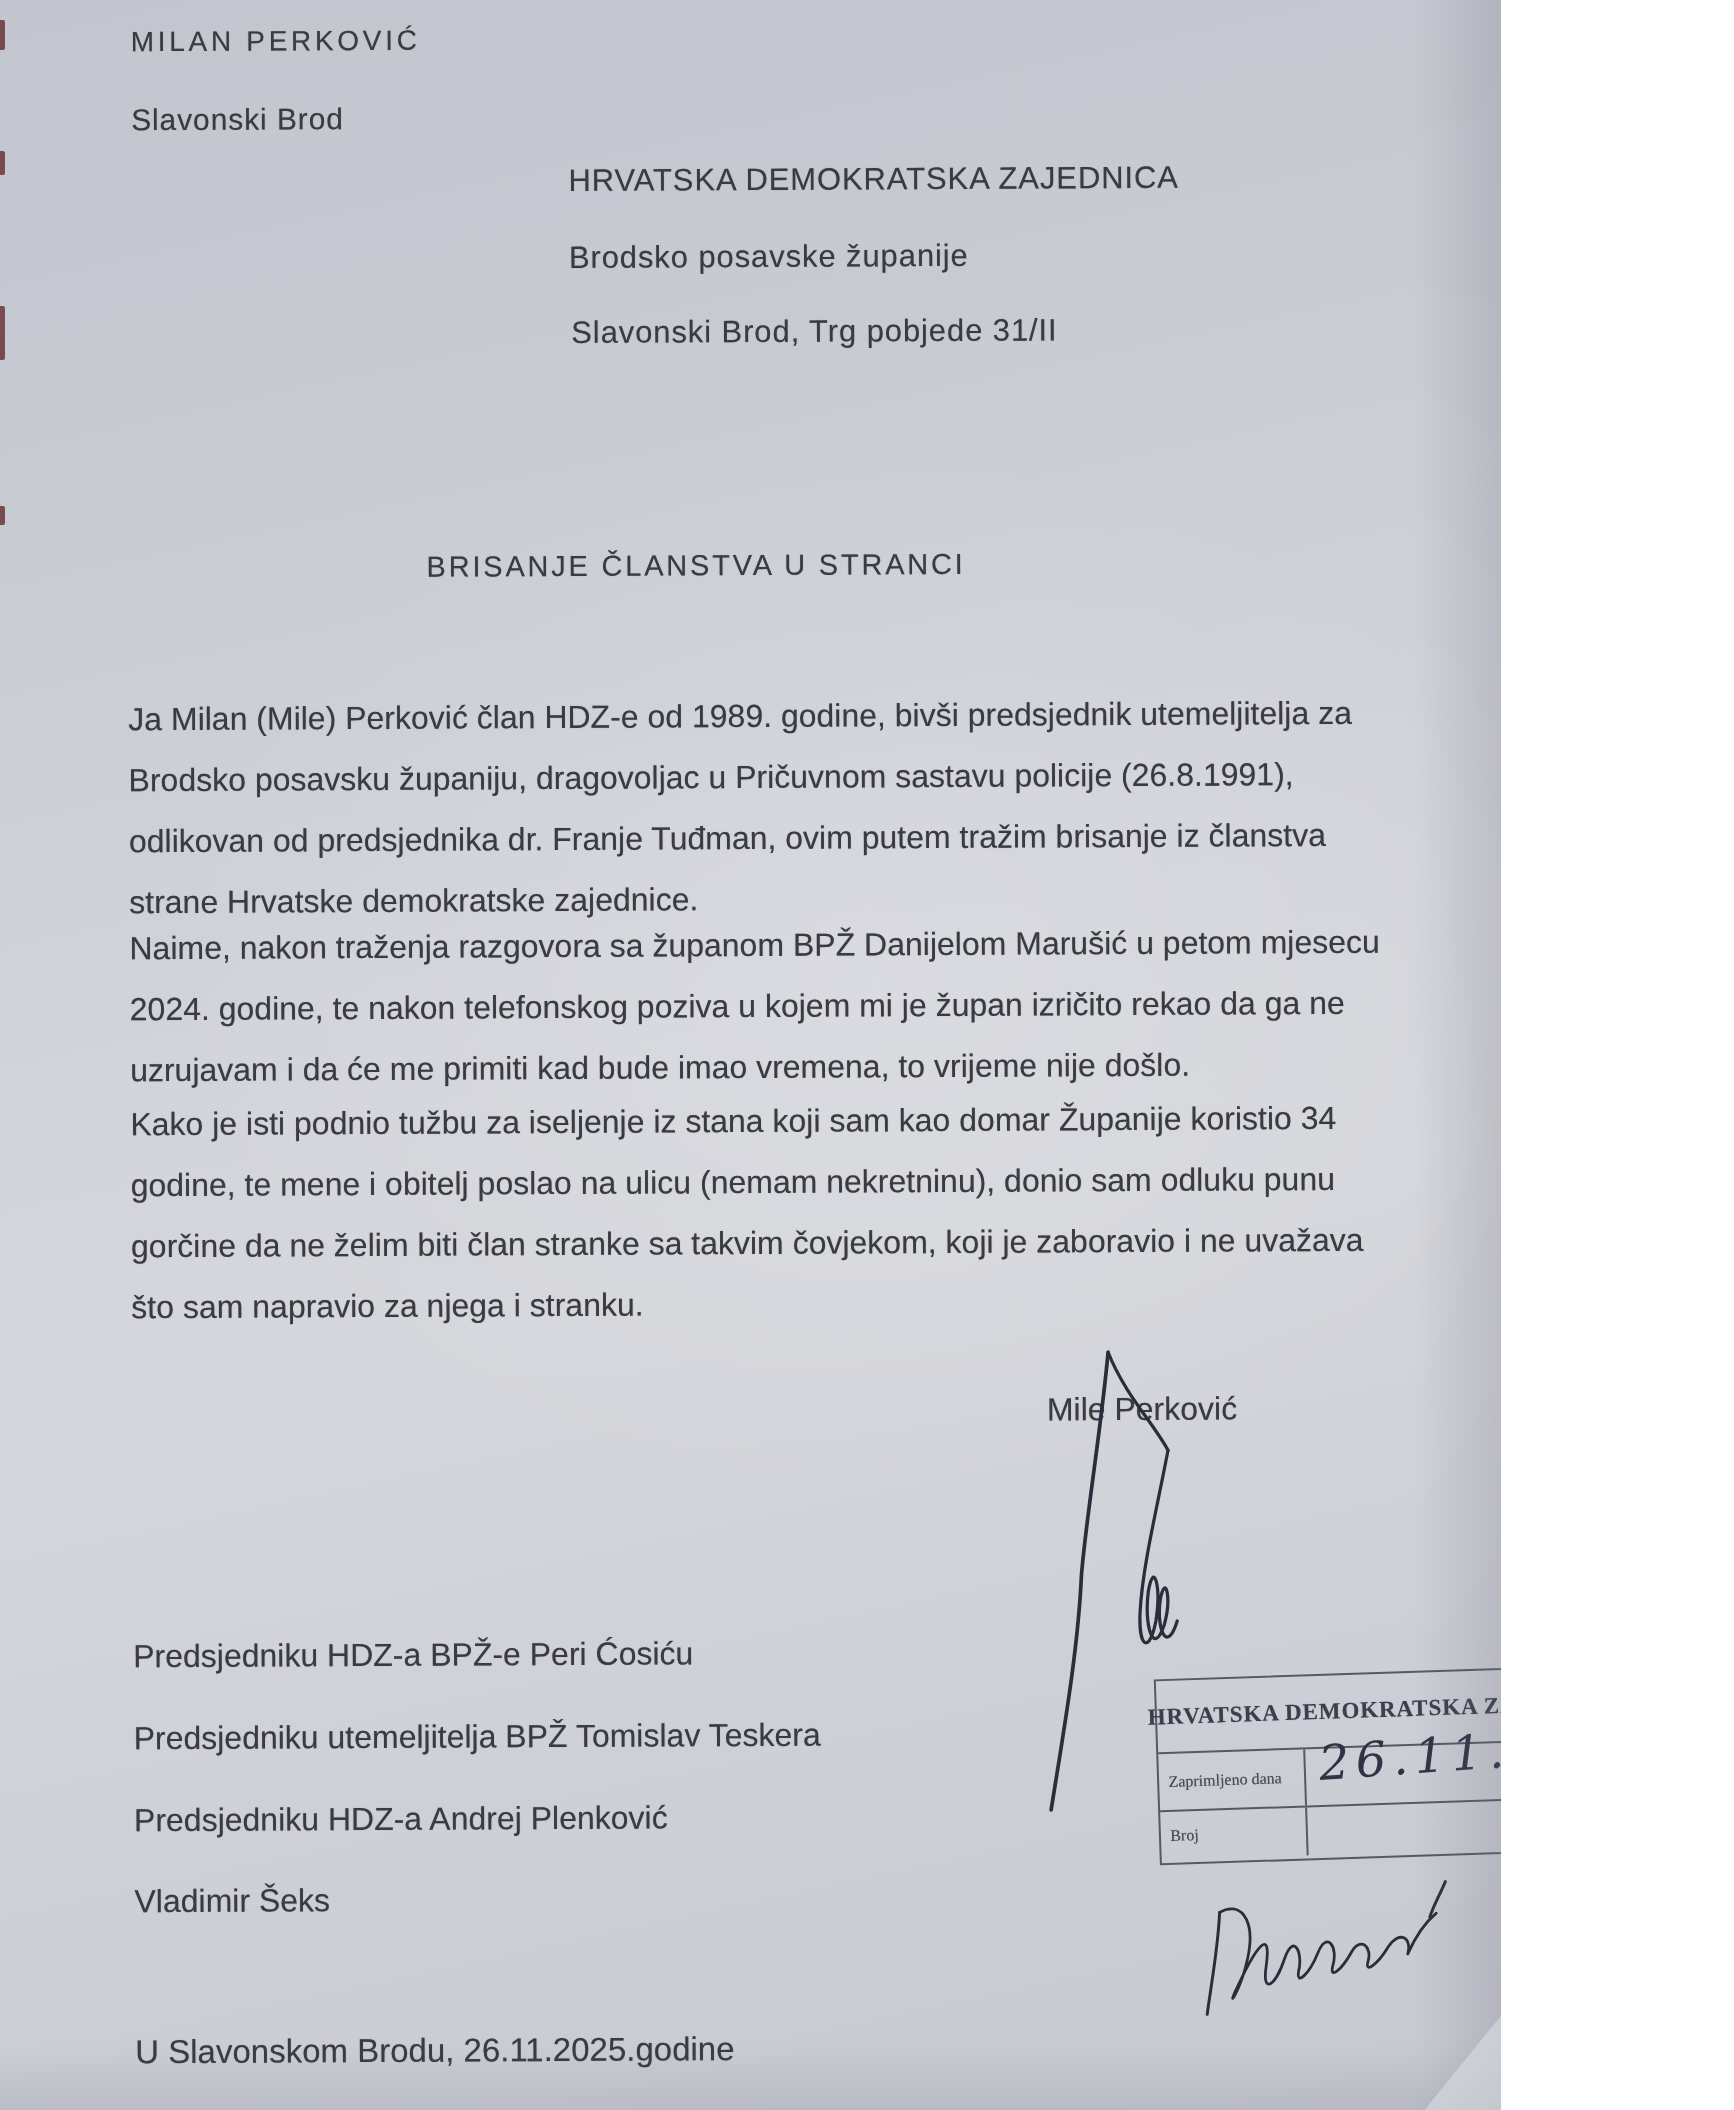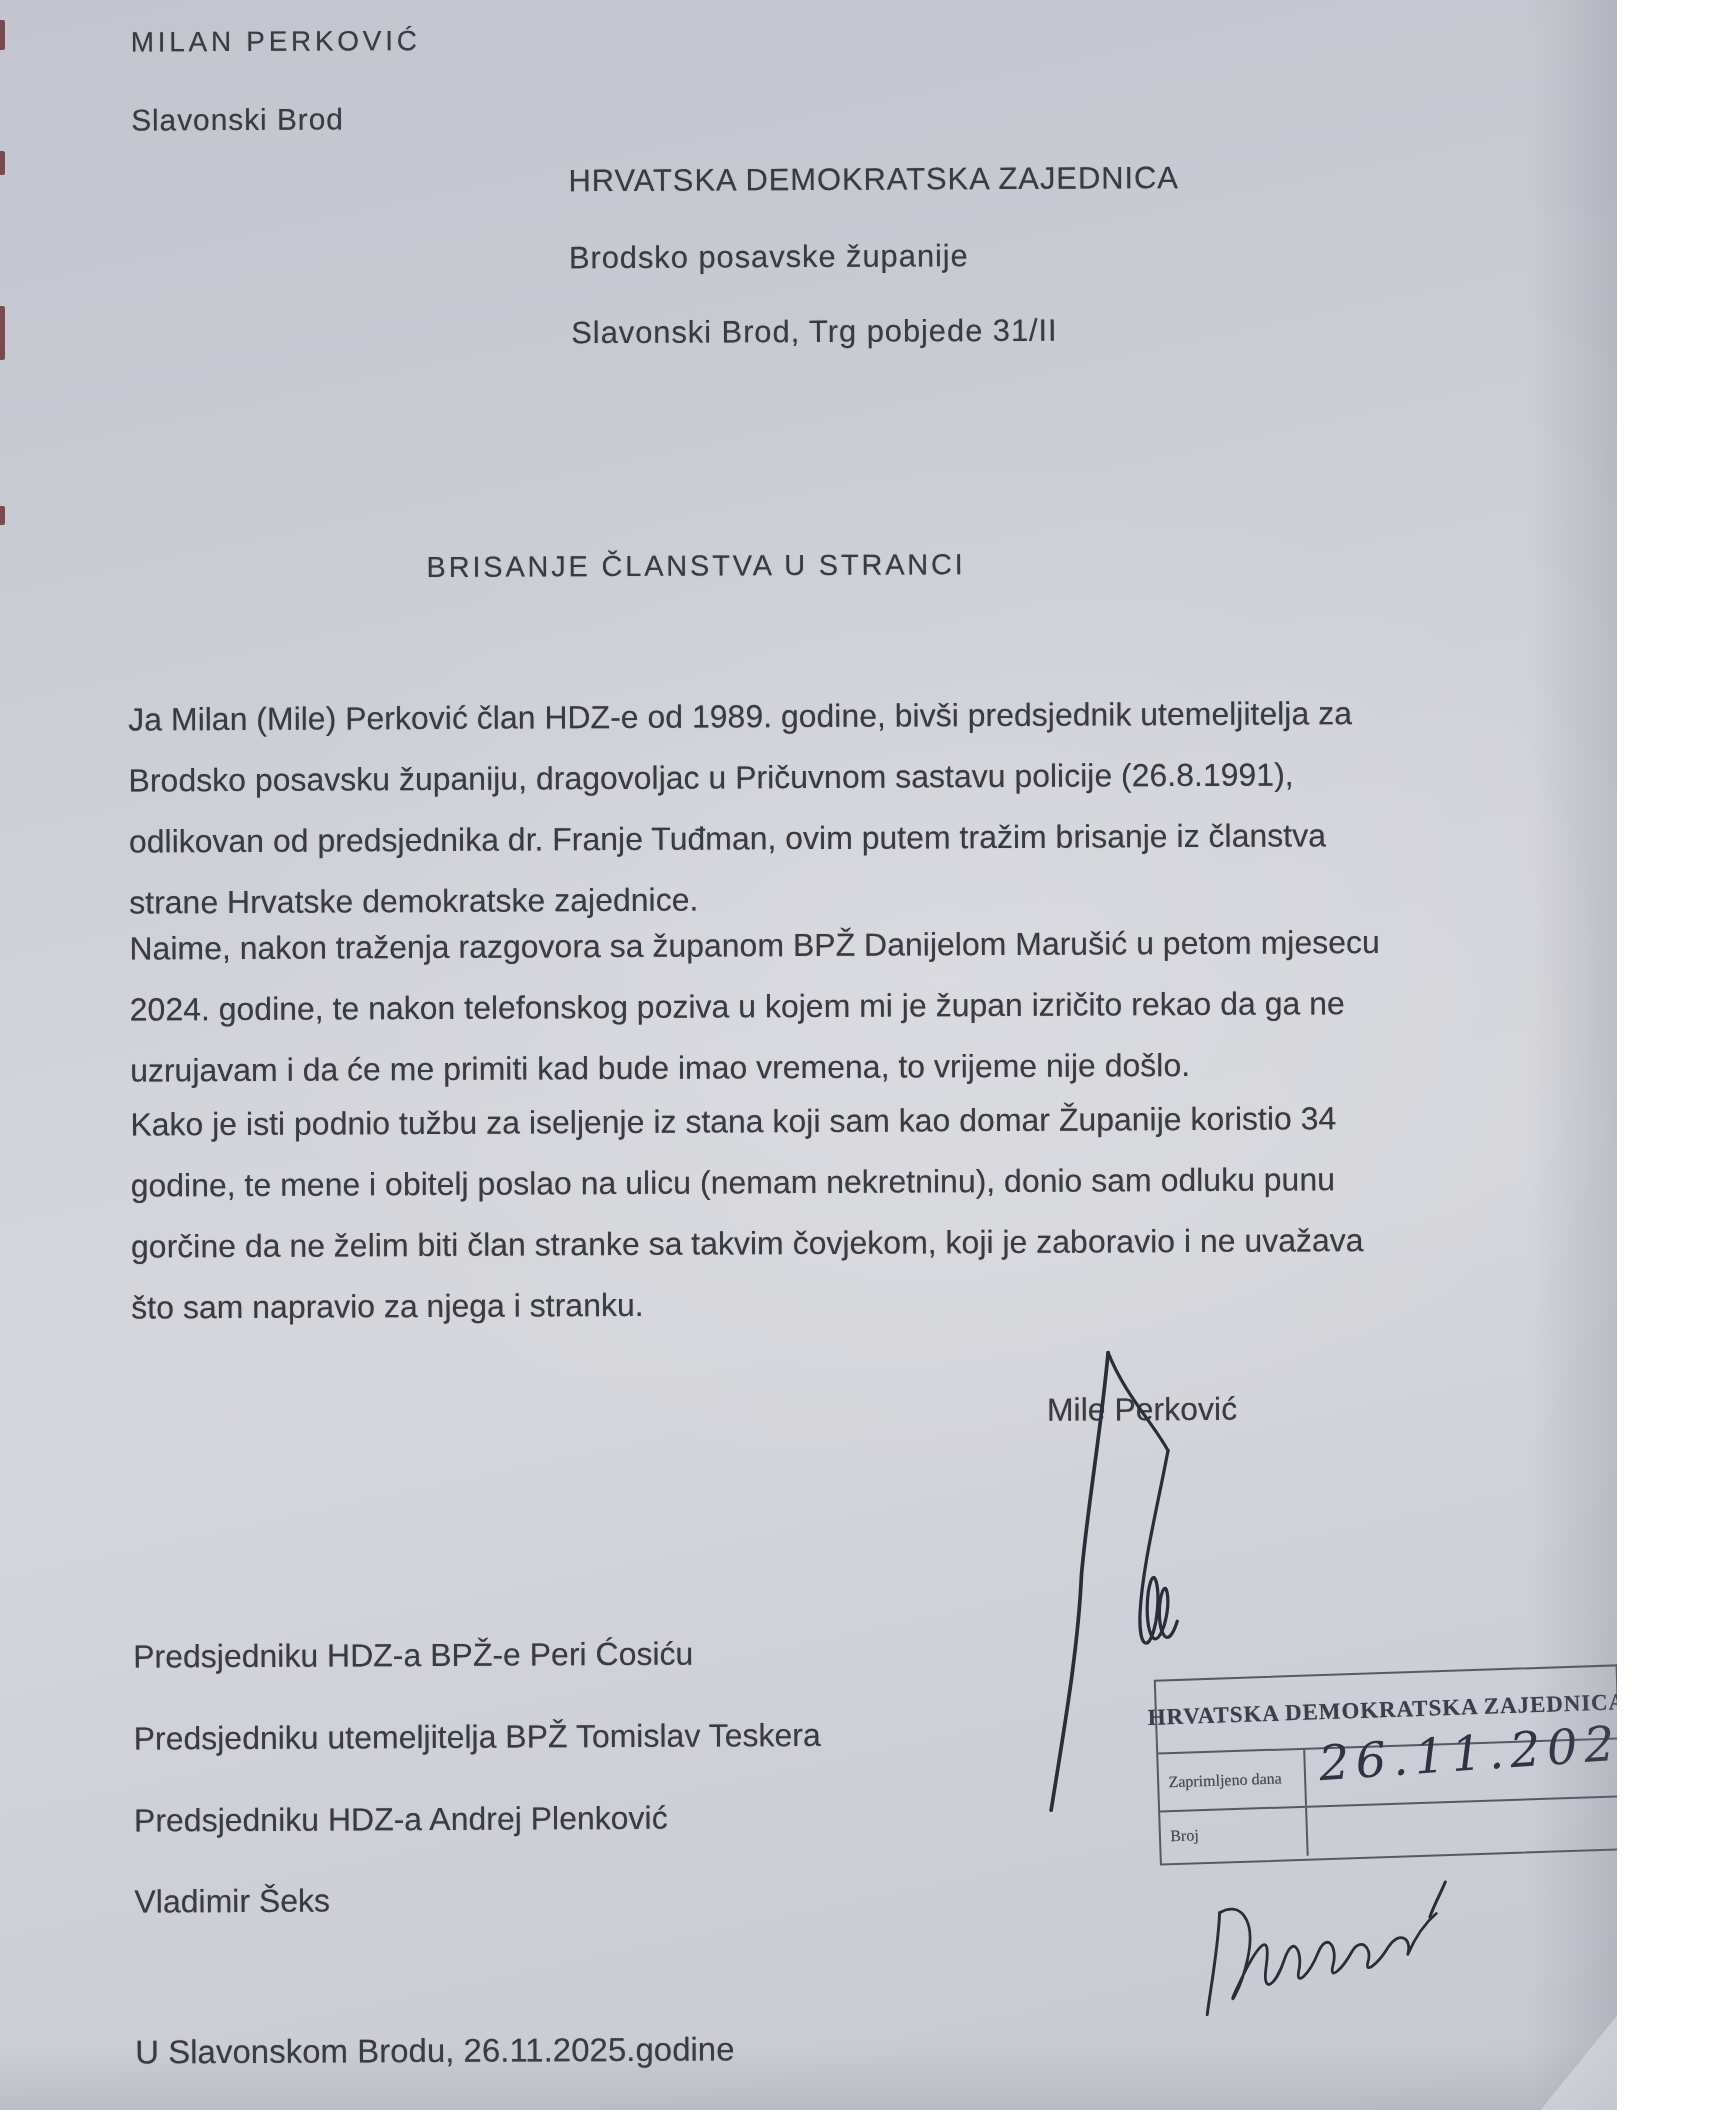--- a/index.html
+++ b/index.html
@@ -1,18 +1,18 @@
 <!DOCTYPE html>
 <html style="font-size:15px"><head>
 <meta charset="utf-8">
 <style>
   html,body{margin:0;padding:0;}
   body{width:1735px;height:2110px;overflow:hidden;
        font-family:"Liberation Sans", sans-serif;}
-  .photo{position:relative;width:1617px;height:2110px;overflow:hidden;
+  .photo{position:relative;width:1501px;height:2110px;overflow:hidden;
          background:
            radial-gradient(ellipse 1113px 835px at 58% 46%, rgba(255,255,255,0.14), rgba(255,255,255,0) 65%),
            linear-gradient(168deg,#c3c5cf 0%, #c9cbd3 22%, #d4d5db 48%, #d6d7dc 60%, #cfd0d7 78%, #c7c8d0 100%);}
   .edge-right{position:absolute;top:0;right:0;width:88px;height:100%;
          background:linear-gradient(to right, rgba(104,106,120,0) 0%, rgba(104,106,120,0.22) 100%);}
   .edge-bottom{position:absolute;bottom:0;left:0;width:100%;height:65px;
          background:linear-gradient(to top, rgba(104,106,120,0.16), rgba(104,106,120,0));}
   .corner-br{position:absolute;right:0;bottom:0;width:102px;height:111px;
          background:#e0e1e7;clip-path:polygon(100% 15%,100% 100%,25% 100%);opacity:.55;}
   .red-mark{position:absolute;left:0;width:4.6px;background:#5e2026;opacity:.75;border-radius:0 1.9px 1.9px 0;}

